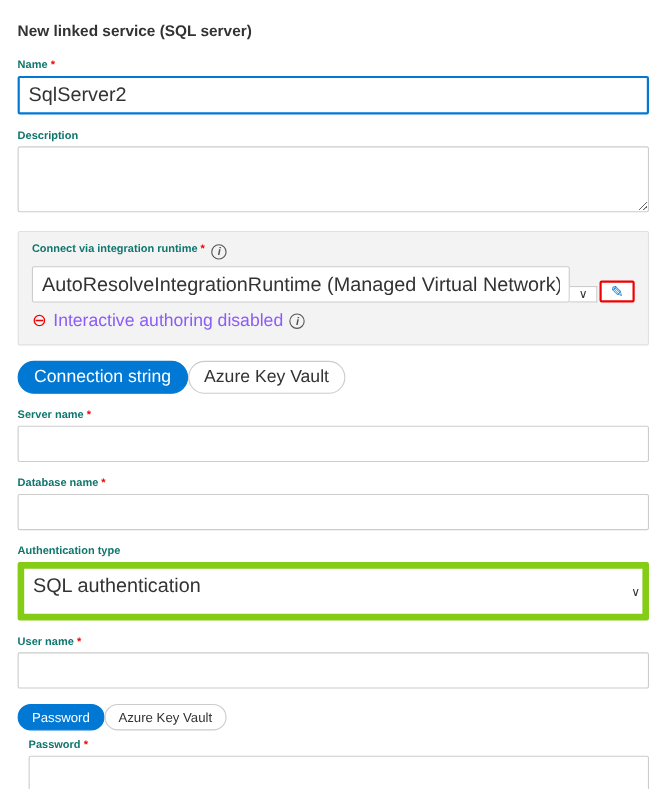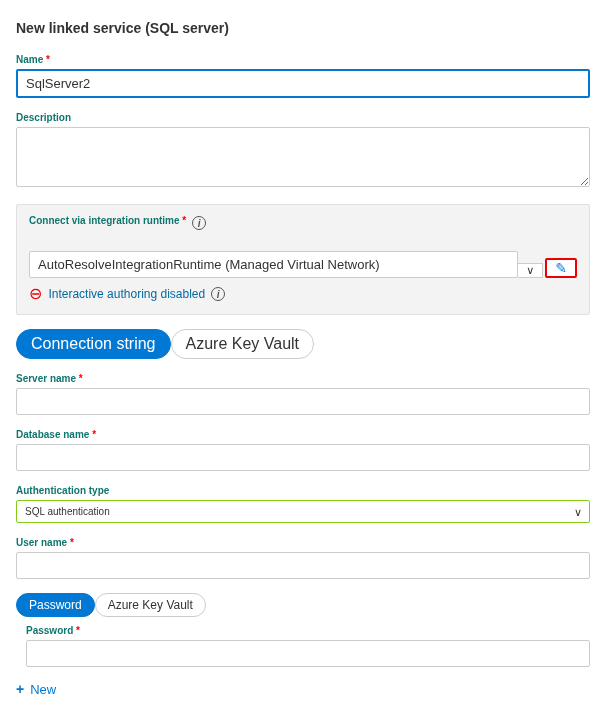--- a/index.html
+++ b/index.html
@@ -29,21 +29,21 @@
       color: #e00;
     }
     .field-group {
       margin-bottom: 14px;
     }
     input[type="text"], textarea {
       width: 100%;
       border: 1px solid #ccc;
       border-radius: 2px;
       padding: 5px 8px;
-      font-size: 13px;
+      font-size: 18px;
       color: #333;
       outline: none;
       font-family: inherit;
     }
     textarea {
       resize: vertical;
       height: 60px;
     }
     .name-input {
       border: 2px solid #0078d4 !important;
@@ -52,21 +52,21 @@
       background: #f3f3f3;
       border: 1px solid #e0e0e0;
       padding: 10px 12px 12px 12px;
       margin-bottom: 14px;
       border-radius: 2px;
     }
     .integration-runtime-label-row {
       display: flex;
       align-items: flex-end;
       gap: 6px;
-      margin-bottom: 21px;
+      margin-bottom: 6px;
     }
     .info-icon {
       display: inline-flex;
       align-items: center;
       justify-content: center;
       width: 14px;
       height: 14px;
       border: 1px solid #555;
       border-radius: 50%;
       font-size: 10px;
@@ -120,22 +120,22 @@
       align-items: center;
       gap: 6px;
       margin-top: 8px;
     }
     .block-icon {
       color: #e00;
       font-size: 16px;
       line-height: 1;
     }
     .interactive-text {
-      font-size: 12px;
-      color: #0369a1;
+      font-size: 16px;
+      color: #8b5cf6;
     }
     .tab-group {
       display: flex;
       gap: 0;
       margin-bottom: 14px;
       margin-top: 2px;
     }
     .tab-btn {
       padding: 5px 14px;
       border: 1px solid #ccc;
@@ -153,24 +153,24 @@
       background: #fff;
       color: #333;
       border-radius: 20px;
       border-color: #ccc;
     }
     .select-wrapper {
       position: relative;
     }
     .select-wrapper select {
       width: 100%;
-      border: 1px solid #84cc16;
+      border: 6px solid #84cc16;
       border-radius: 2px;
-      padding: 5px 28px 5px 8px;
-      font-size: 10px;
+      padding: 5px 28px 16px 8px;
+      font-size: 18px;
       color: #333;
       background: #fff;
       appearance: none;
       font-family: inherit;
       cursor: pointer;
       outline: none;
     }
     .select-arrow {
       position: absolute;
       right: 8px;

